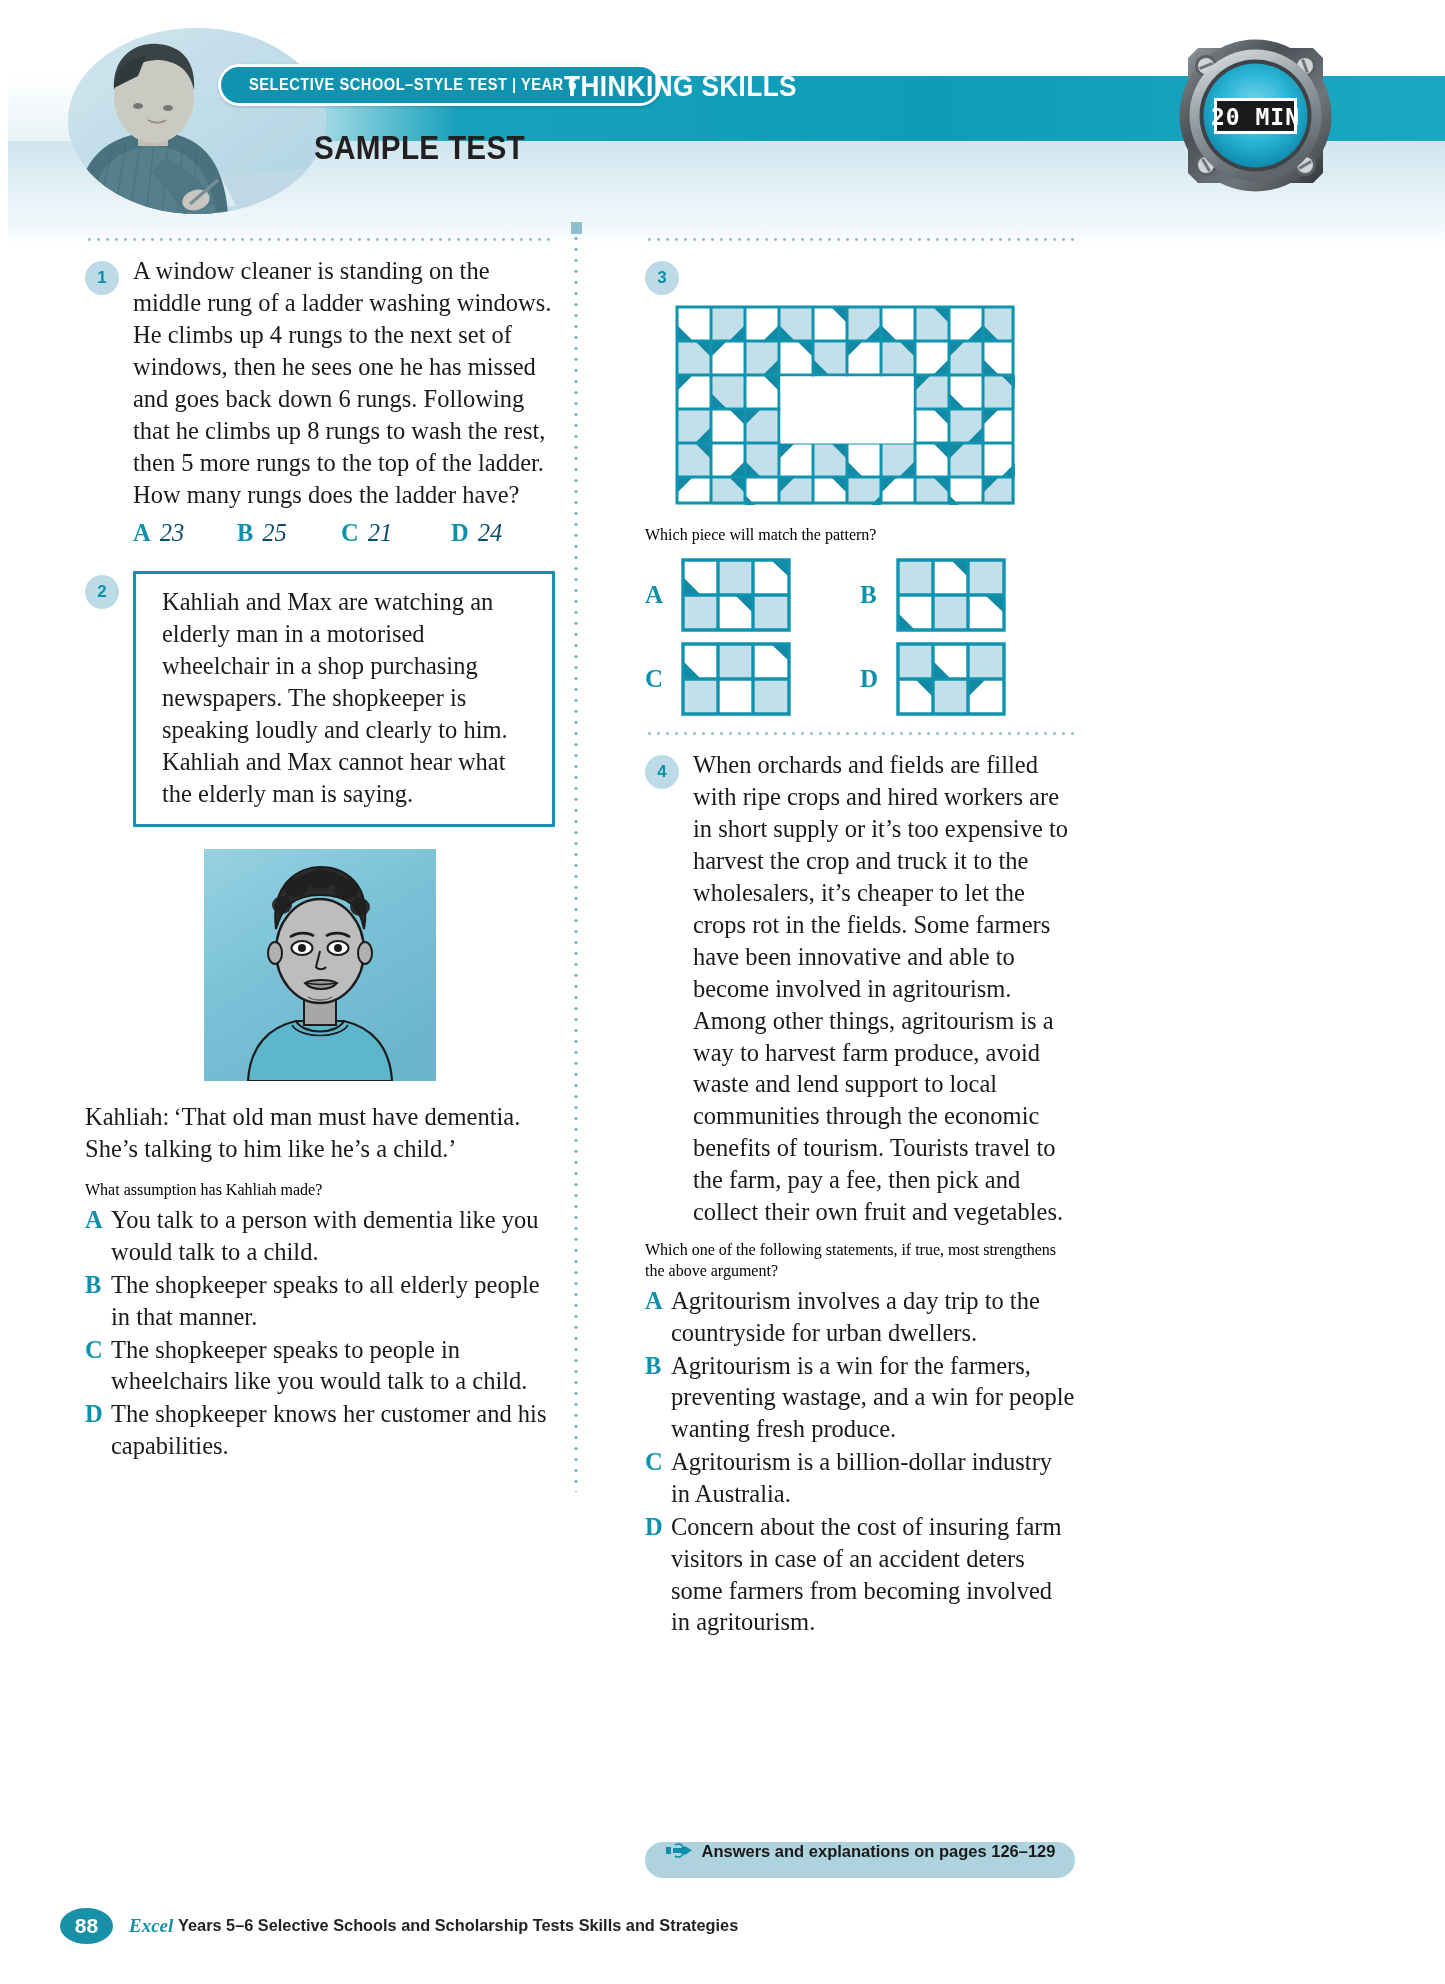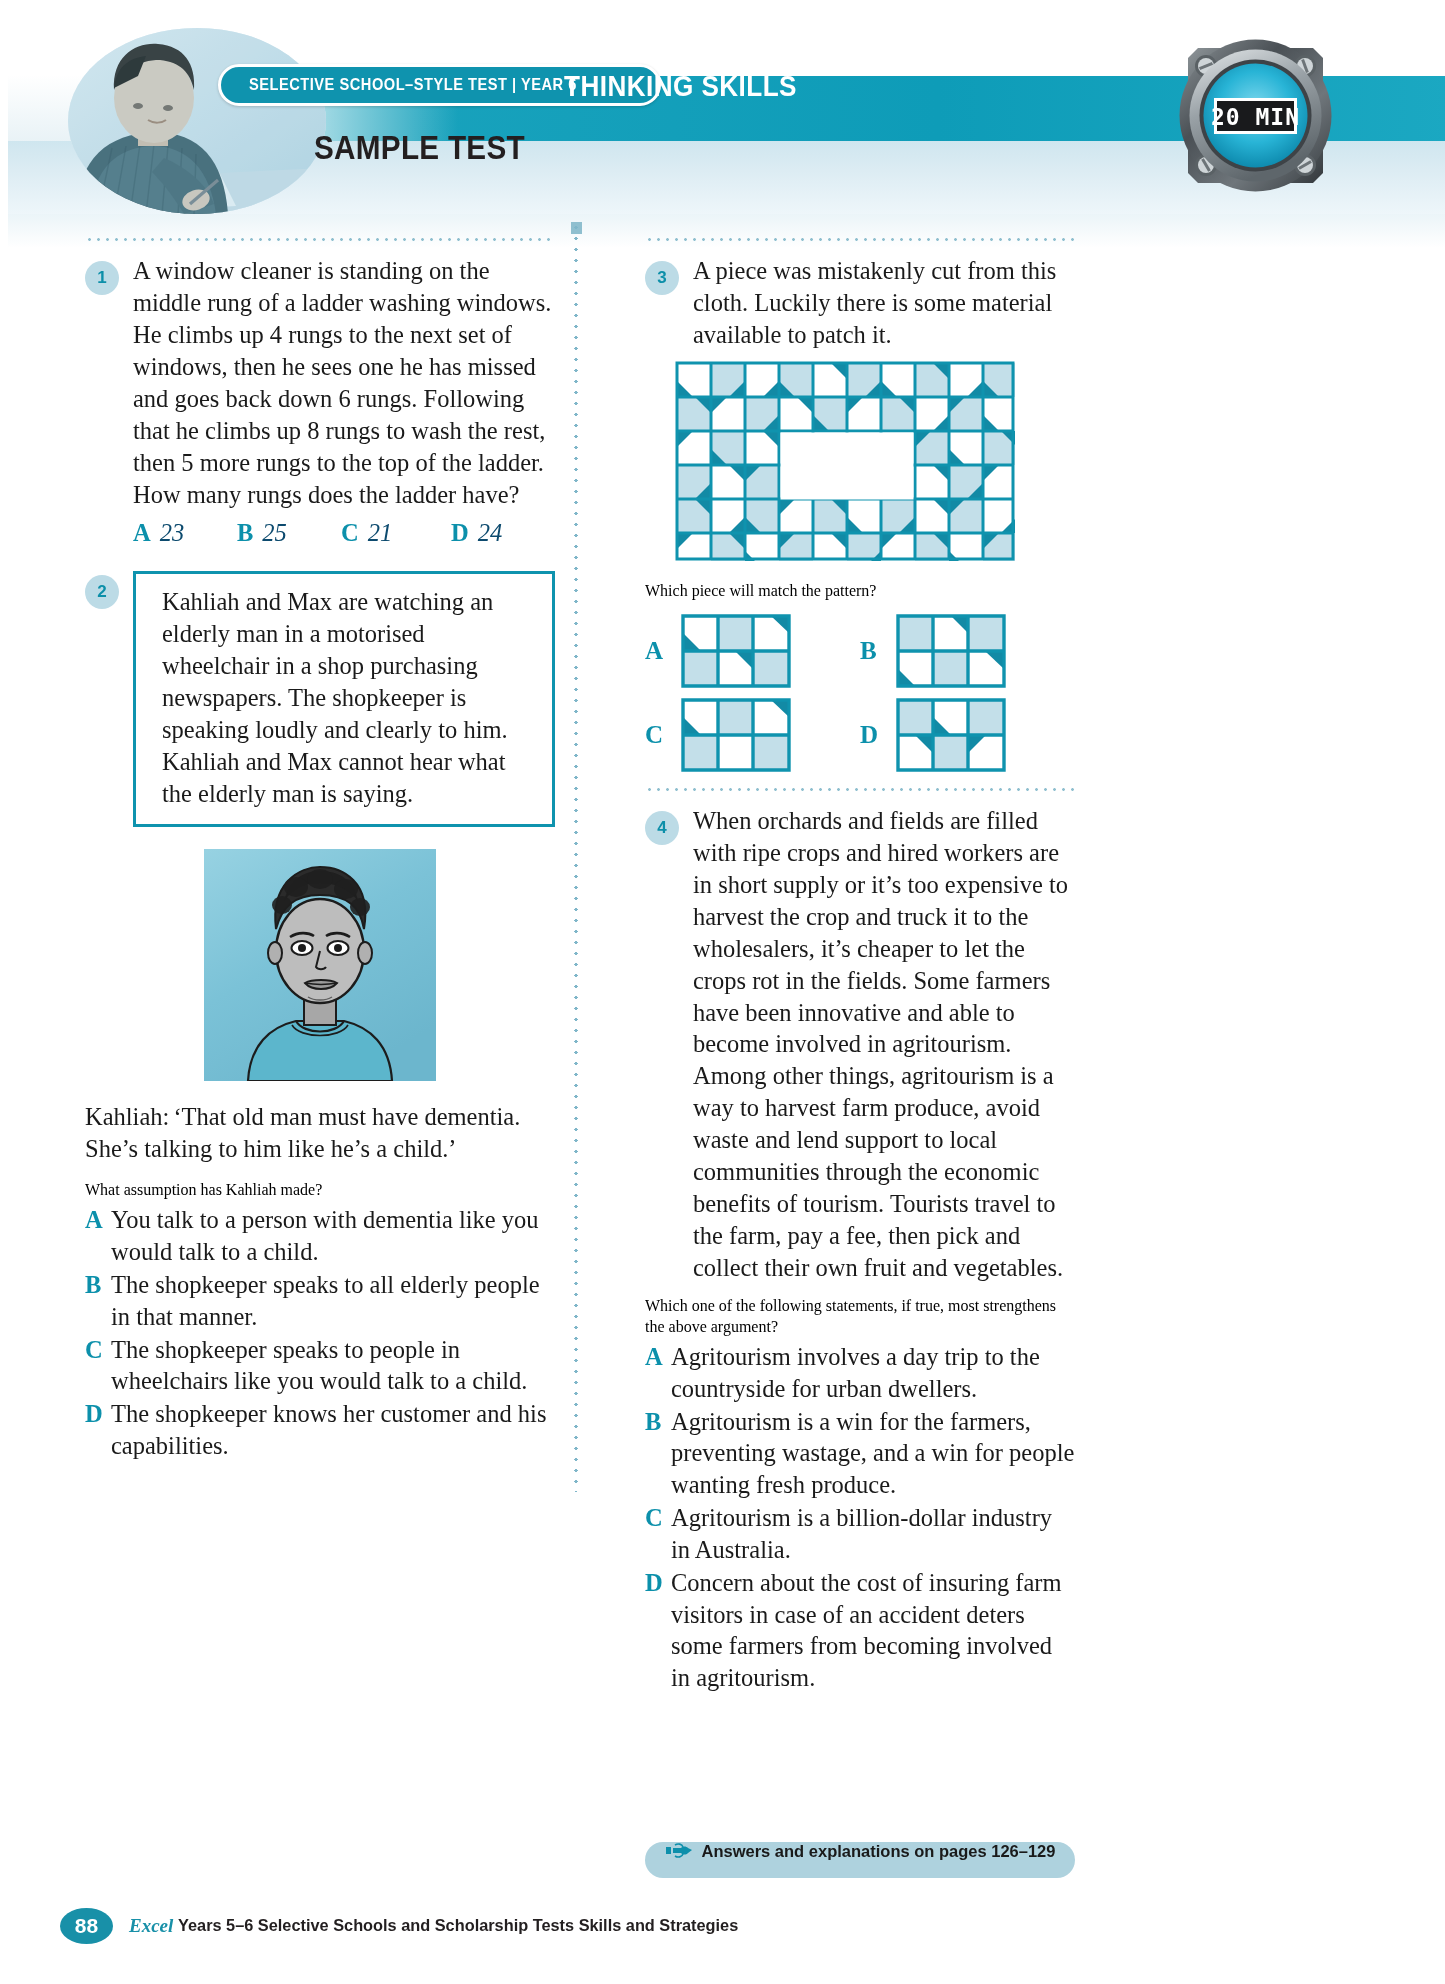--- a/index.html
+++ b/index.html
@@ -412,23 +412,20 @@
       </div>
     </div>
   </div>
 
   <div class="col-right">
 
     <div class="hdots"></div>
 
     <div class="qblock">
       <div class="qnum">3</div>
-      <div class="qbody">
-        <div class="qtext">A piece was mistakenly cut from this cloth. Luckily there is some material available to patch it.</div>
-      </div>
     </div>
 
     <div class="bigpattern">
       <svg width="340" height="200" viewBox="0 0 340 200">
         <defs>
 
           <g id="t-plainL">
               <rect width="34" height="34" fill="#c3dfe9"></rect>
             </g>
           <g id="t-plainW">

